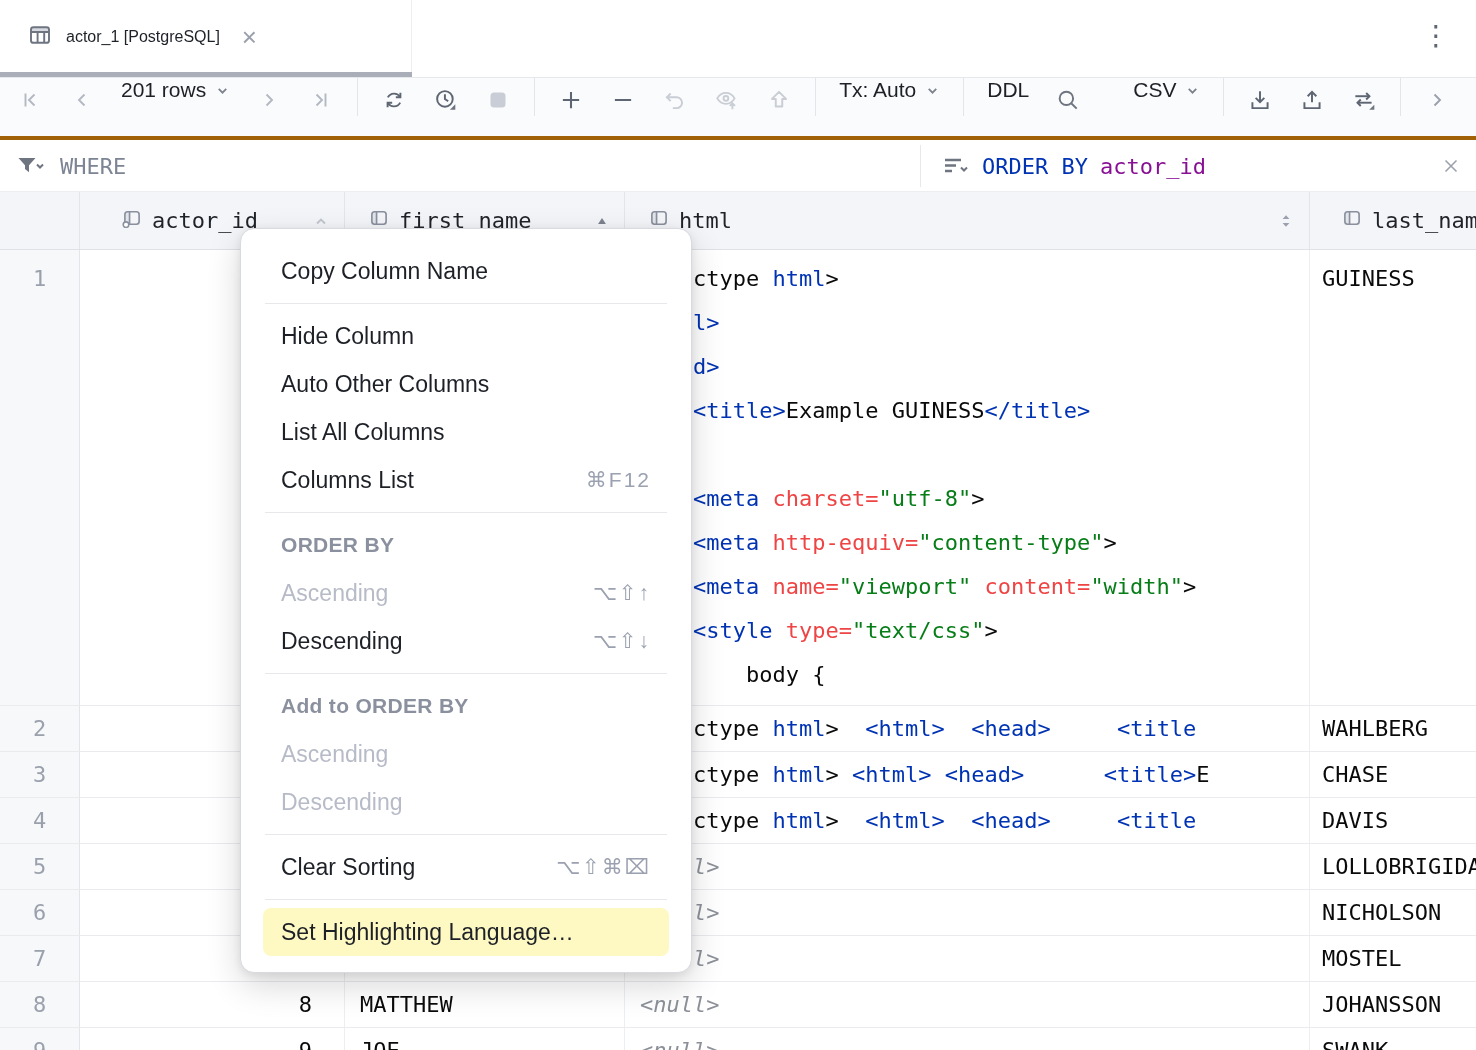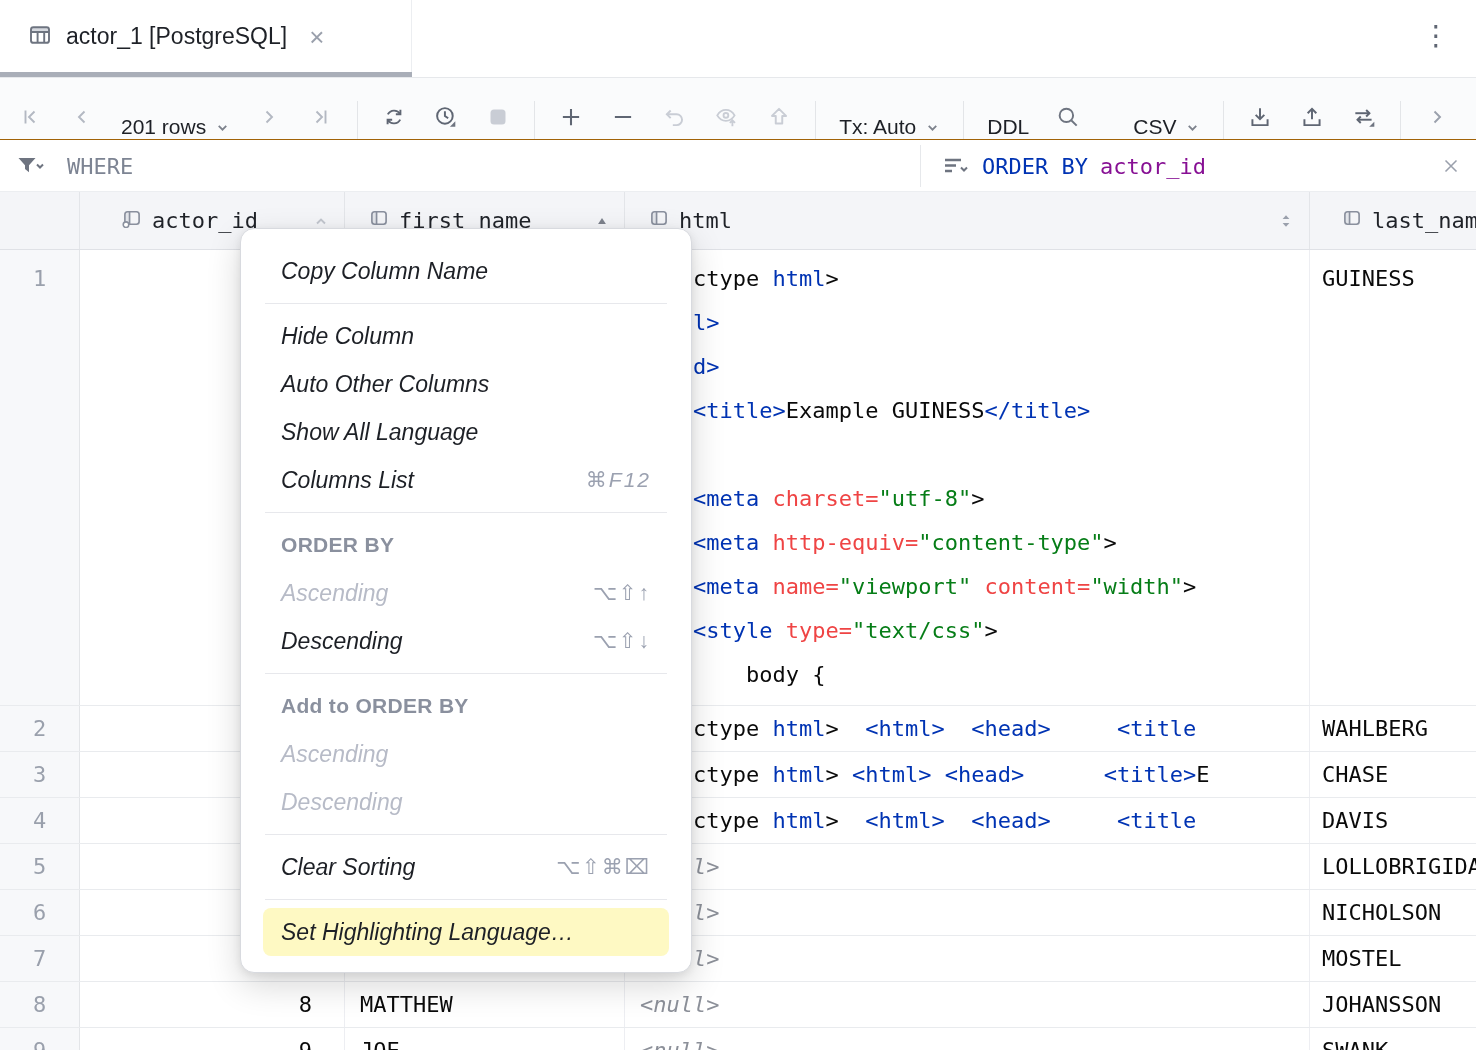--- a/index.html
+++ b/index.html
@@ -2,36 +2,36 @@
 <html><head>
 <meta charset="utf-8">
 <style>
   html,body{margin:0;padding:0;background:#fff;}
   .app{position:relative;width:1476px;height:1050px;overflow:hidden;background:#fff;
        font-family:"Liberation Sans","DejaVu Sans",sans-serif;color:#1d2026;}
 
   
   .tabbar{position:absolute;left:0;top:0;width:1476px;height:78px;background:#fff;border-bottom:1px solid #e6e8eb;box-sizing:border-box;}
   .tab{position:absolute;left:0;top:0;height:73px;width:412px;display:flex;align-items:center;padding-left:28px;box-sizing:border-box;border-right:1px solid #eceef1;}
-  .tab-title{font-size:23px;color:#1e2127;margin-left:14px;white-space:nowrap;}
+  .tab-title{font-size:16px;color:#1e2127;margin-left:14px;white-space:nowrap;}
   .tab-close{margin-left:22px;color:#9aa0ac;font-size:26px;line-height:1;}
   .tab-underline{position:absolute;left:0;bottom:0;width:412px;height:5px;background:#a9aeb8;}
   .tab-kebab{position:absolute;right:26px;top:22px;font-size:28px;color:#5f6673;line-height:1;}
 
   
-  .toolbar{position:absolute;left:0;top:78px;width:1476px;height:62px;background:#fafbfc;border-bottom:1px solid #a16207;
-           box-sizing:border-box;display:flex;align-items:flex-end;padding-left:4px;}
+  .toolbar{position:absolute;left:0;top:78px;width:1476px;height:62px;background:#fafbfc;border-bottom:4px solid #a16207;
+           box-sizing:border-box;display:flex;align-items:flex-start;padding-left:4px;}
   .tbtn{width:52px;height:44px;display:flex;align-items:center;justify-content:center;flex:none;}
   .ttxt{display:flex;align-items:center;gap:9px;padding:0 13px;font-size:21px;color:#1d2026;white-space:nowrap;flex:none;}
   .tsep{width:1px;height:38px;background:#e3e5e8;margin:0 10px;flex:none;}
 
   
   .filterbar{position:absolute;left:0;top:140px;width:1476px;height:52px;background:#fff;border-bottom:1px solid #eceef1;box-sizing:border-box;}
   .fwhere{position:absolute;left:16px;top:0;height:52px;display:flex;align-items:center;gap:14px;}
-  .where-label{font-family:"DejaVu Sans Mono",monospace;font-size:22px;color:#7d8493;margin-left:7px;}
+  .where-label{font-family:"DejaVu Sans Mono",monospace;font-size:22px;color:#7d8493;}
   .fdivider{position:absolute;left:920px;top:5px;height:42px;width:1px;background:#e6e8eb;}
   .forder{position:absolute;left:942px;top:0;height:52px;display:flex;align-items:center;gap:12px;font-family:"DejaVu Sans Mono",monospace;font-size:22px;font-weight:500;}
   .ob-kw{color:#0033b3;}
   .ob-col{color:#871094;}
   .fclose{position:absolute;right:14px;top:15px;}
 
   
   .grid-header{position:absolute;left:0;top:192px;width:1560px;height:58px;background:#f4f5f8;border-bottom:1px solid #dfe1e6;
                box-sizing:border-box;display:flex;font-family:"DejaVu Sans Mono",monospace;font-size:22px;color:#1f2228;}
   .hcell{box-sizing:border-box;border-right:1px solid #e3e5e9;display:flex;align-items:center;overflow:hidden;white-space:nowrap;}
@@ -59,21 +59,21 @@
   .seg-k{color:#0a0a0a;}
   .seg-t{color:#0033b3;}
   .seg-a{color:#ef4444;}
   .seg-v{color:#067d17;}
   .seg-n{color:#8c9099;font-style:italic;}
 
   
   .menu{position:absolute;left:240px;top:228px;width:452px;box-sizing:border-box;background:#fff;border:1px solid #d8dadf;
         border-radius:14px;box-shadow:0 12px 34px rgba(0,0,0,.16),0 2px 8px rgba(0,0,0,.08);
         padding:18px 0 16px;z-index:10;font-size:23px;color:#1d2026;}
-  .mi{height:48px;display:flex;align-items:center;margin:0 22px;padding:0 18px;border-radius:8px;white-space:nowrap;font-style:italic;}
+  .mi{height:48px;display:flex;align-items:center;margin:0 22px;padding:0 18px;border-radius:8px;white-space:nowrap;}
   .mi.selected{background:#fef9c3;}
   .mi.disabled{color:#b7bbc7;}
   .mi .sc{margin-left:auto;color:#9ba1b0;font-size:21px;letter-spacing:2px;padding-left:30px;}
   .mh{height:48px;display:flex;align-items:center;margin:0 22px;padding:0 18px;font-weight:700;color:#8a909e;font-size:21px;letter-spacing:.3px;}
   .msep{height:1px;background:#e7e8ec;margin:8px 24px;}
 </style>
 </head>
 <body>
 
 <div class="app">
@@ -386,21 +386,21 @@
         <span>Copy Column Name</span>
       </div>
       <div class="msep"></div>
       <div class="mi">
         <span>Hide Column</span>
       </div>
       <div class="mi">
         <span>Auto Other Columns</span>
       </div>
       <div class="mi">
-        <span>Show All Language</span>
+        <span>List All Columns</span>
       </div>
       <div class="mi">
         <span>Columns List</span>
         <span class="sc">⌘F12</span>
       </div>
       <div class="msep"></div>
       <div class="mh">ORDER BY</div>
       <div class="mi disabled">
         <span>Ascending</span>
         <span class="sc">⌥⇧↑</span>

